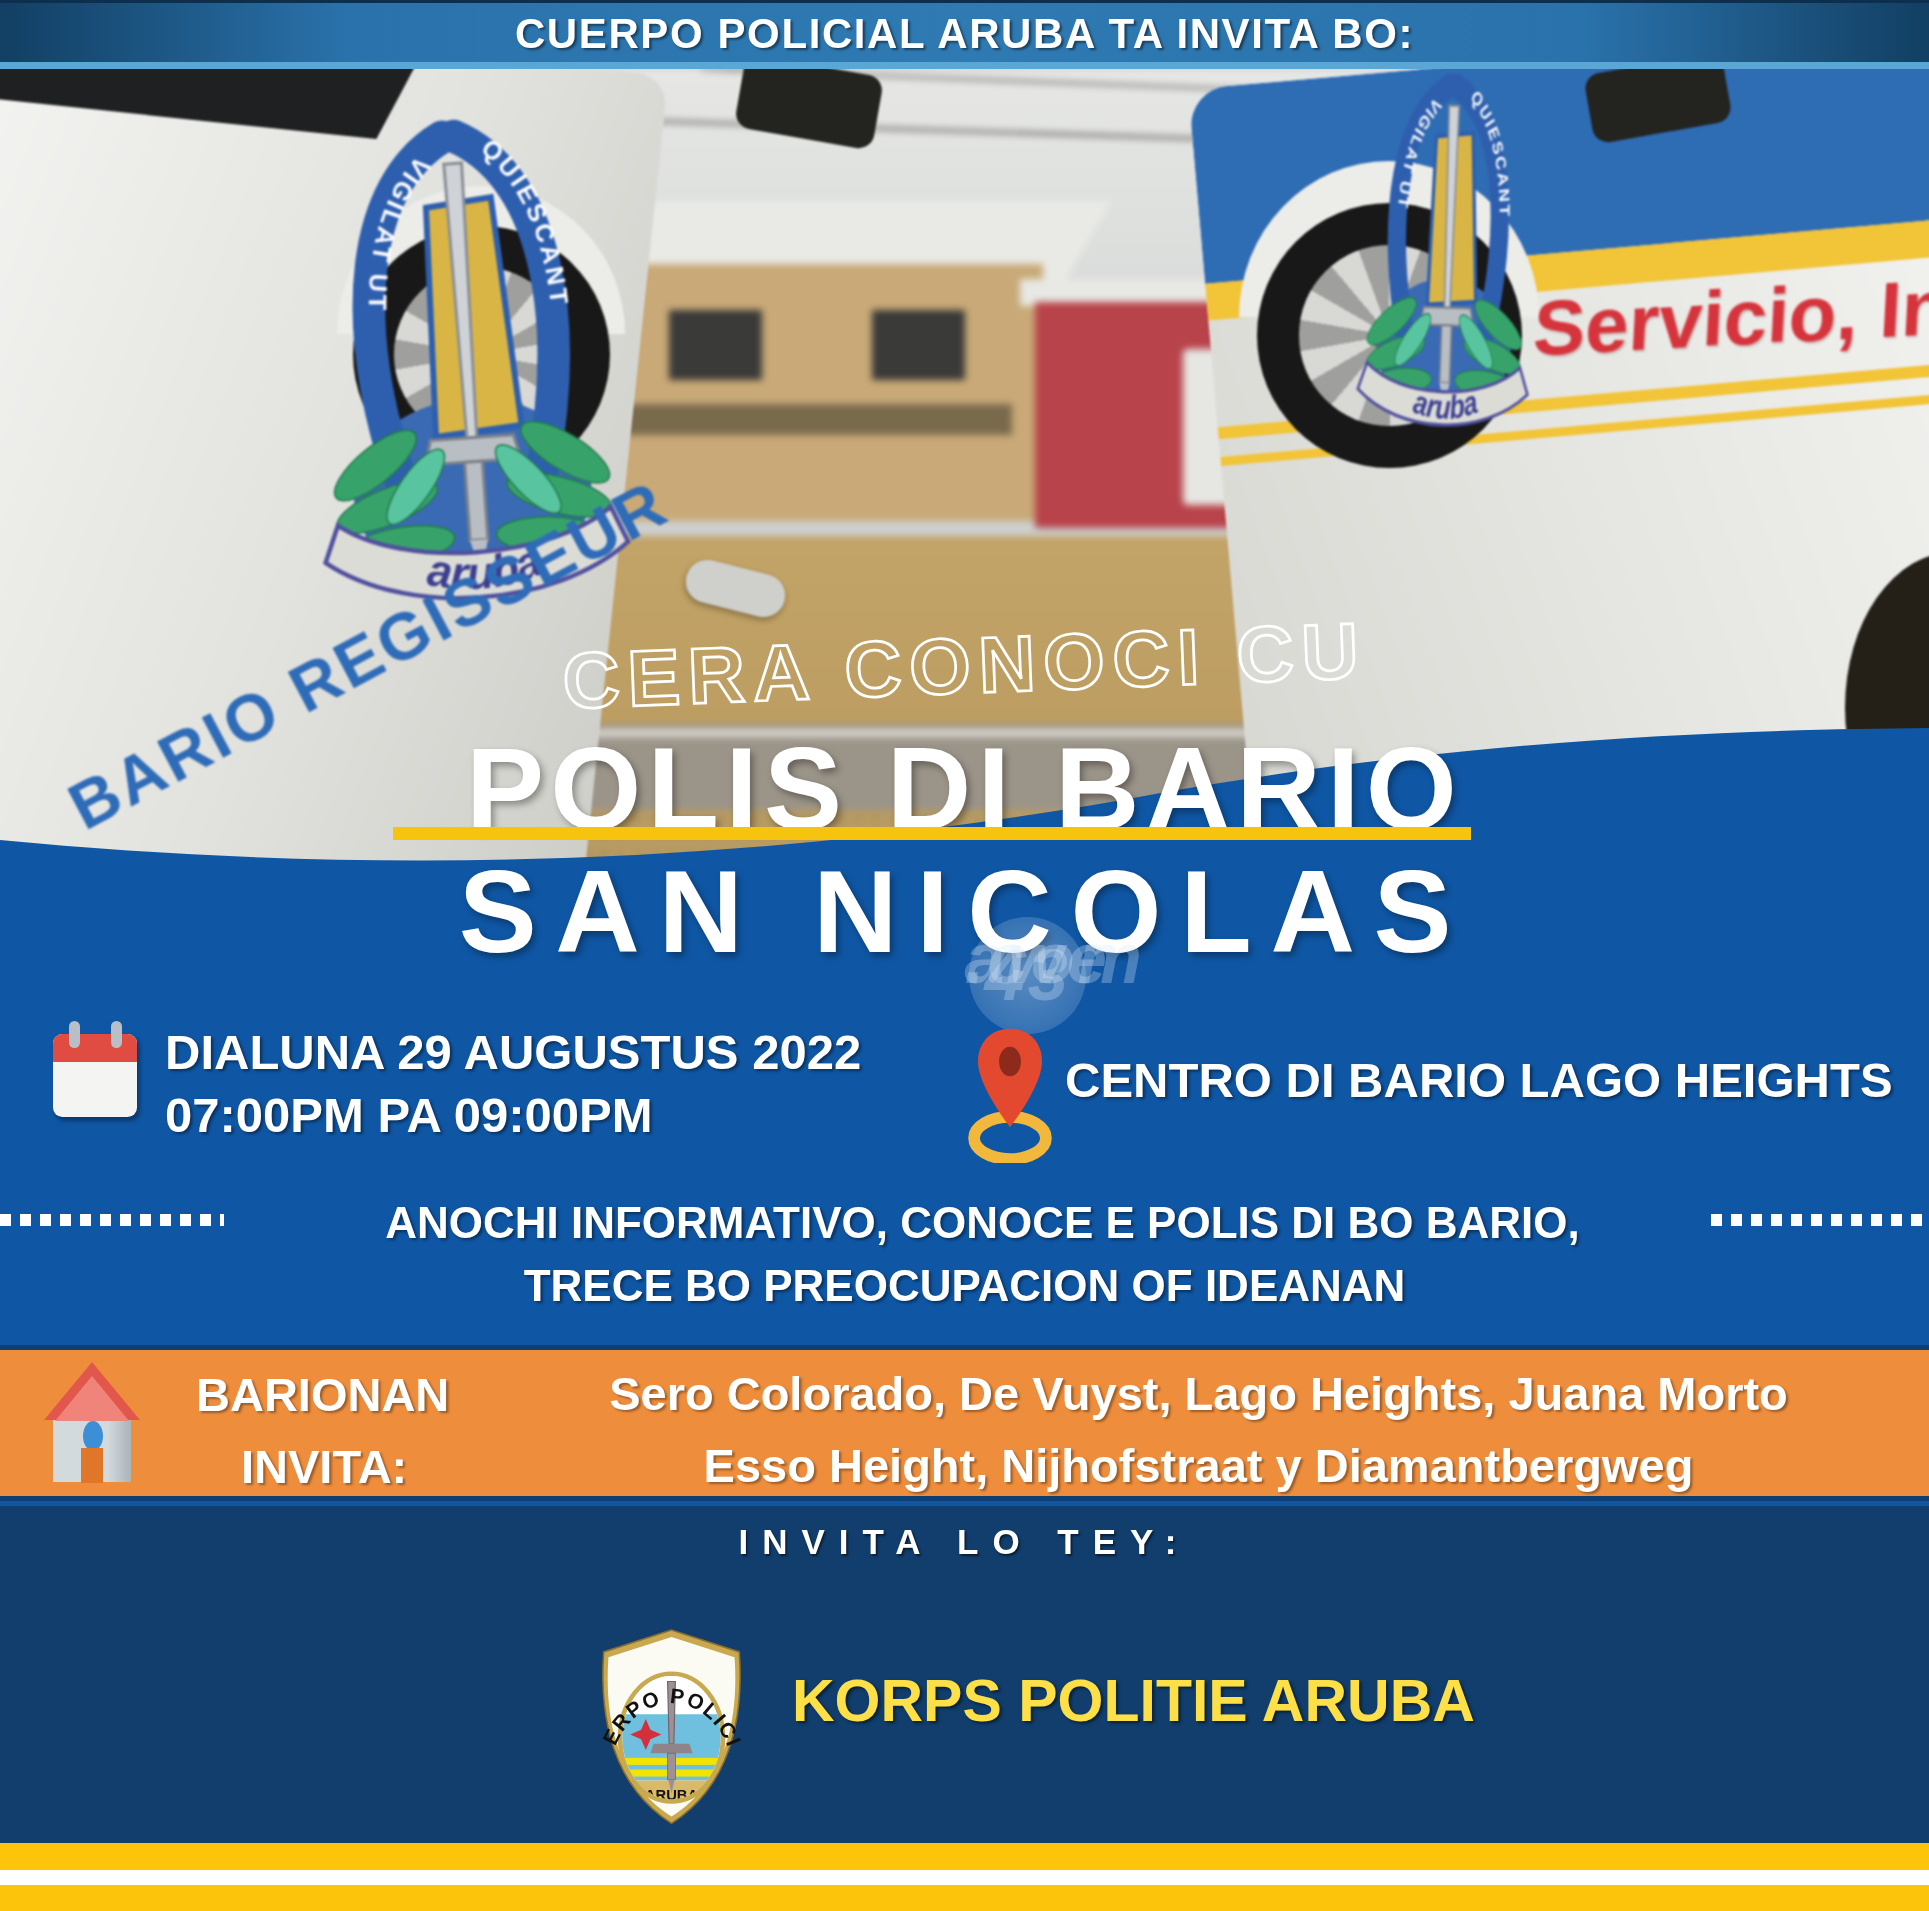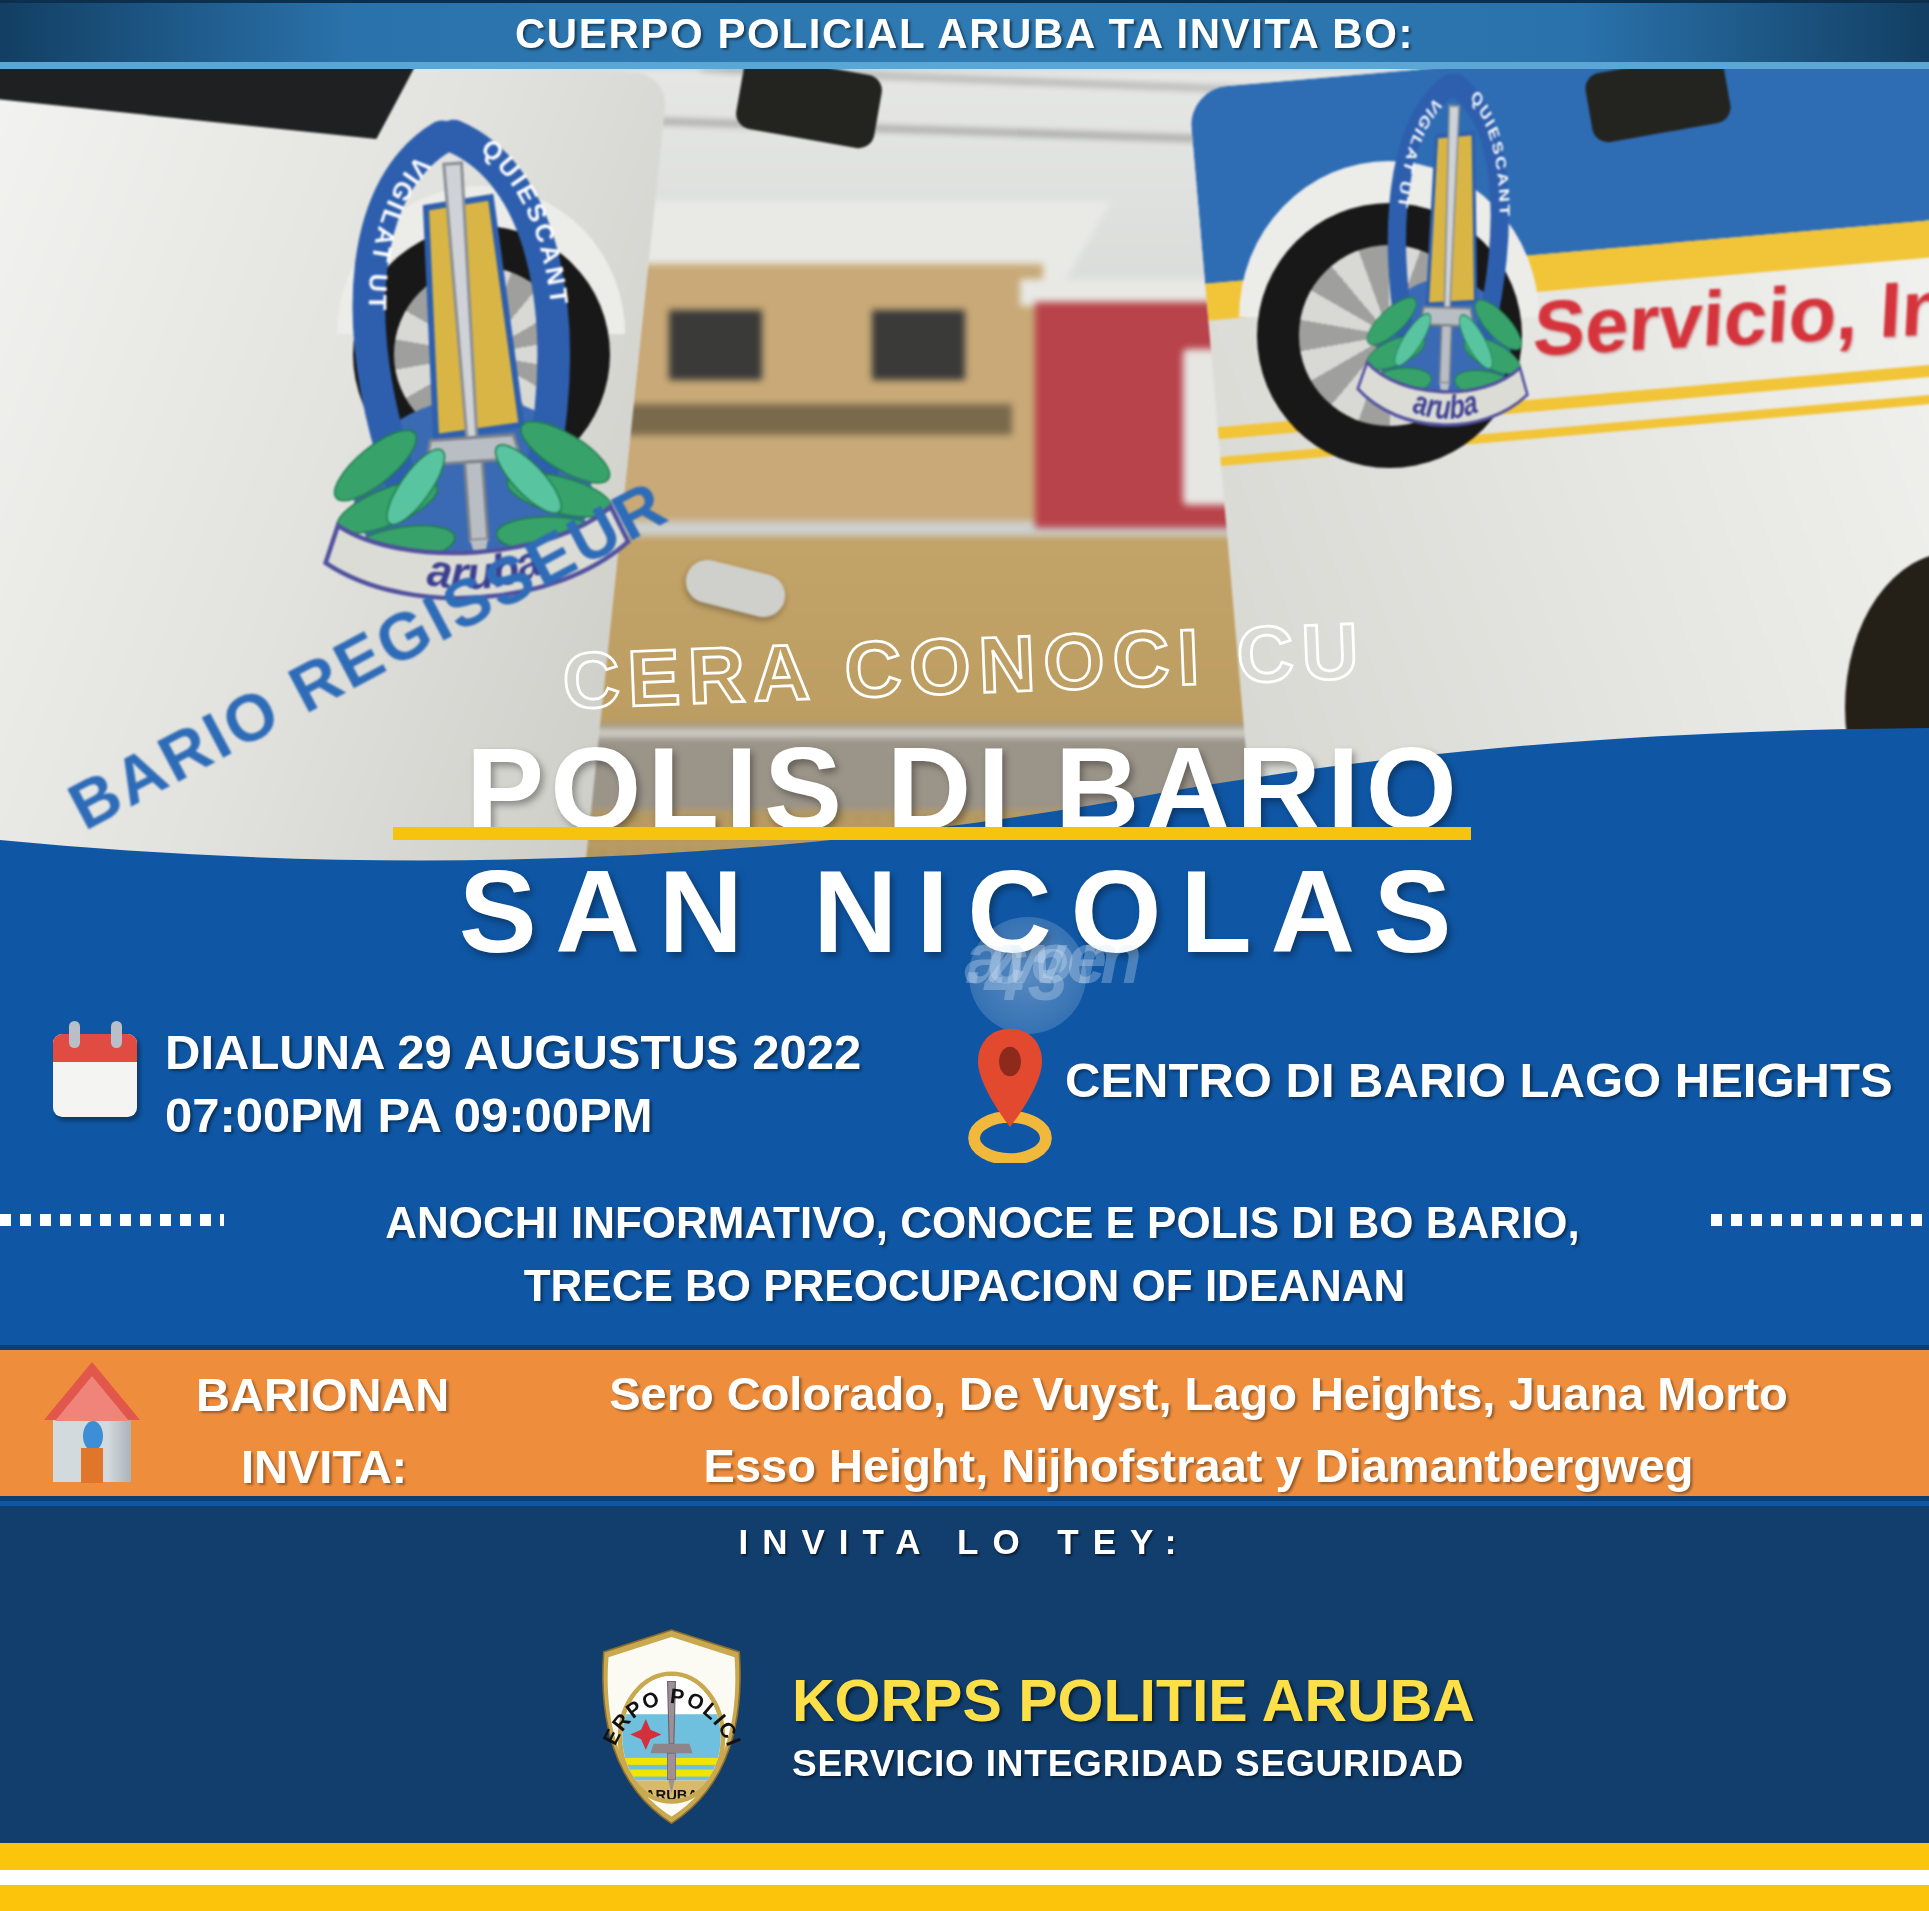--- a/index.html
+++ b/index.html
@@ -377,20 +377,19 @@
       <rect x="106" y="162" width="10" height="34" fill="#9c9199" stroke="#6e6469" stroke-width="1"></rect>
       <polygon points="107,196 115,196 111,214" fill="#9c9199"></polygon>
       <text x="111" y="222" text-anchor="middle" font-size="19" font-weight="bold" fill="#111">ARUBA</text>
     </g>
     <path id="badgeArc" d="M36,162 A80,98 0 0 1 186,162" fill="none"></path>
     <text font-size="27" font-weight="bold" fill="#111" letter-spacing="2">
       <textPath href="#badgeArc" startOffset="50%" text-anchor="middle">CUERPO POLICIAL</textPath>
     </text>
   </svg>
   <div class="korps">KORPS POLITIE ARUBA</div>
-  <div class="servicio">SERVICIO INTEGRIDAD SEGURIDAD</div>
 
   <div class="stripe-y1"></div>
   <div class="stripe-w"></div>
   <div class="stripe-y2"></div>
 
 </div>
 
 
 </body></html>

